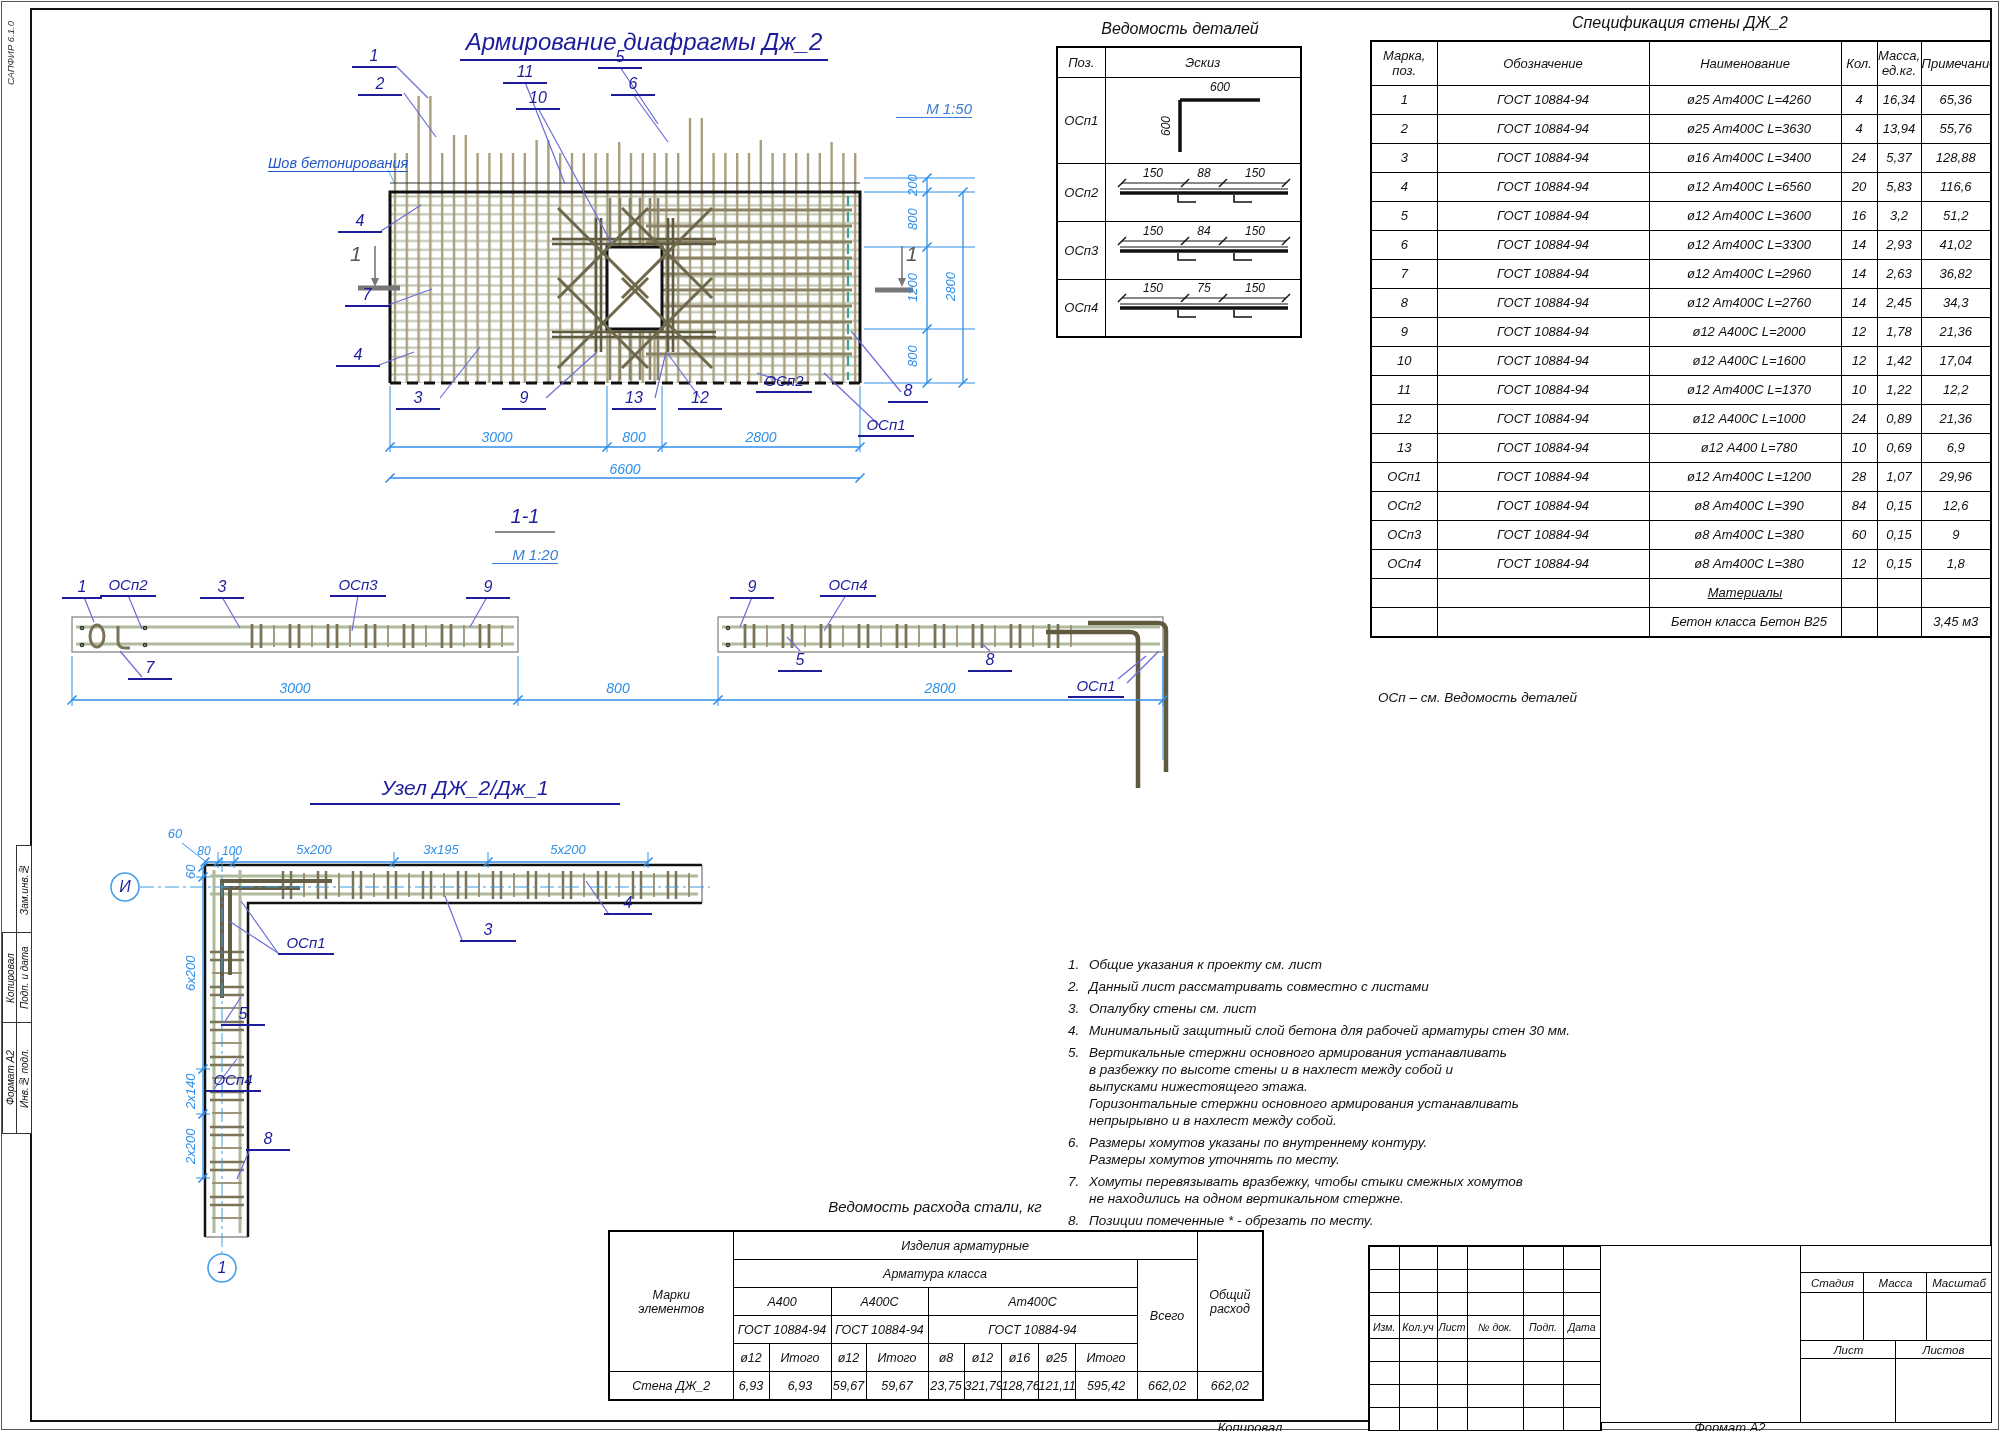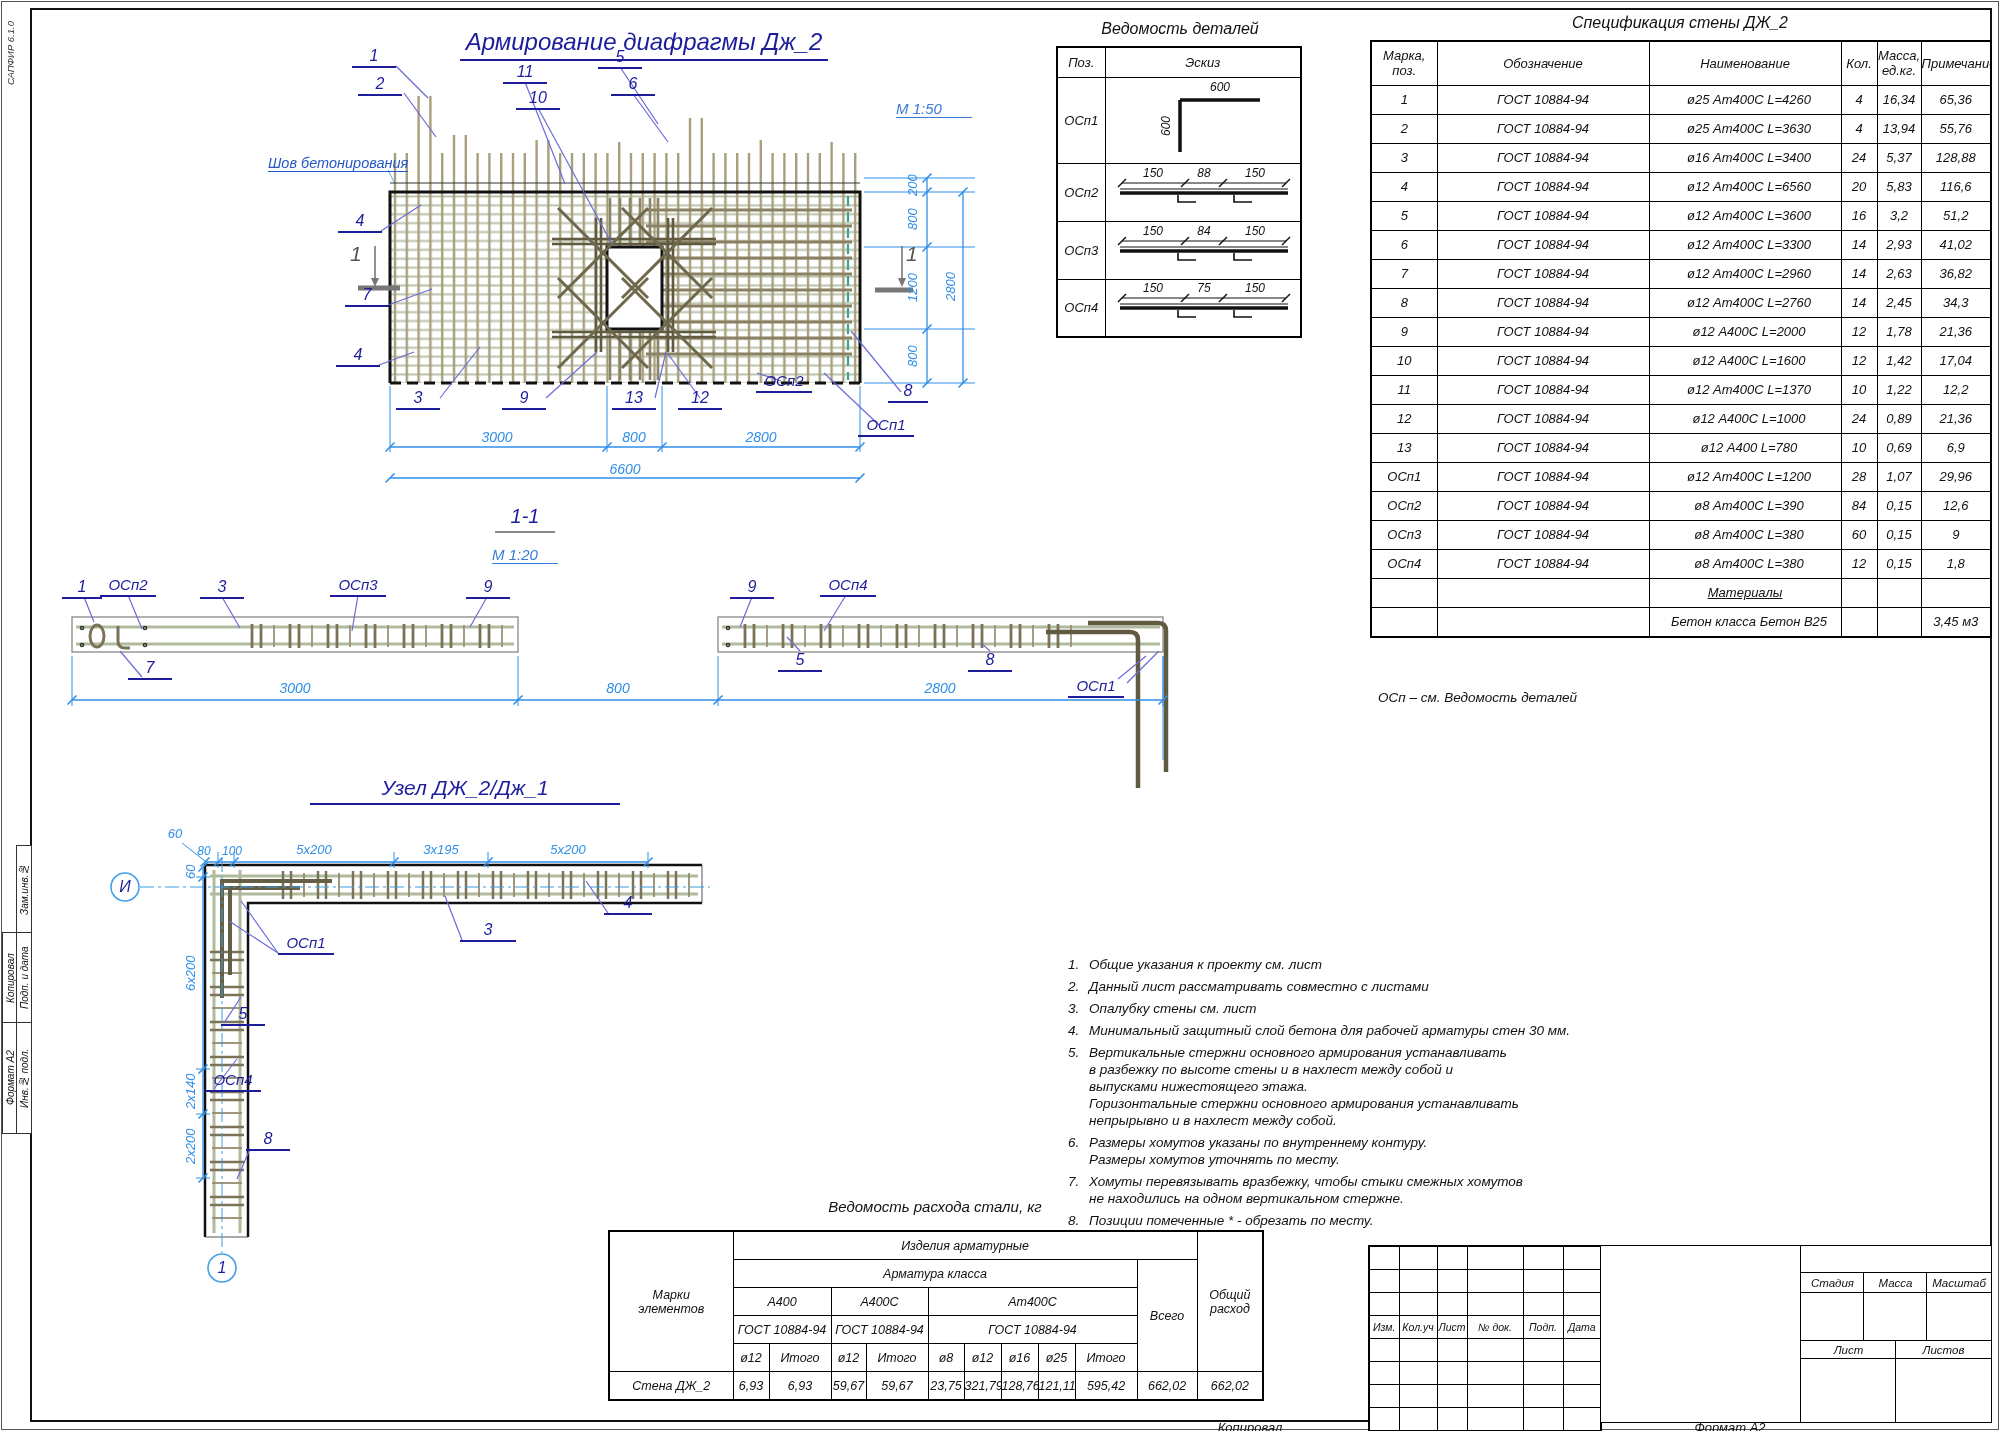--- a/index.html
+++ b/index.html
@@ -8,21 +8,21 @@
   .abs{position:absolute;}
   .frame-outer{position:absolute;left:1px;top:1px;width:1996px;height:1427px;border:1px solid #555;}
   .frame-main{position:absolute;left:30px;top:8px;width:1958px;height:1410px;border:2.5px solid #111;}
   svg.lw{position:absolute;left:0;top:0;z-index:1;pointer-events:none;}
   .co{z-index:3;color:#1d1d9c;font-size:16px;text-align:center;border-bottom:2.2px solid #1d1d9c;height:20px;line-height:19px;}
   .co.small{font-size:15px;}
   .dim{z-index:3;color:#2f8fe8;font-size:14px;text-align:center;white-space:nowrap;}
   .vtext{writing-mode:vertical-rl;transform:rotate(180deg);display:flex;align-items:center;justify-content:center;}
   .vdim{z-index:3;color:#2f8fe8;font-size:13px;}
   .view-title{z-index:3;color:#1d1d9c;text-align:center;border-bottom:2.2px solid #1d1d9c;padding-bottom:3px;}
-  .scale-lbl{z-index:3;color:#3a7bd5;text-align:left;border-bottom:1.6px solid #3a7bd5;font-size:15px;}
+  .scale-lbl{z-index:3;color:#3a7bd5;text-align:right;border-bottom:1.6px solid #3a7bd5;font-size:15px;}
   .seam-lbl{z-index:3;color:#2457c5;font-size:14.5px;border-bottom:1.5px solid #2457c5;}
   .secdig{z-index:3;color:#555;font-size:21px;}
   .bubble{z-index:3;color:#1d1d9c;font-size:16px;text-align:center;}
   .tbl-title{z-index:3;font-size:16px;text-align:center;white-space:nowrap;}
   table.g{border-collapse:collapse;position:absolute;table-layout:fixed;background:#fff;z-index:2;border:2.5px solid #000;}
   table.g td,table.g th{border:1.4px solid #000;padding:0;text-align:center;vertical-align:middle;font-weight:normal;font-style:italic;overflow:hidden;}
   table.spec td{height:28px;font-size:13px;}
   table.spec th{font-size:13px;}
   table.details td{font-size:13px;}
   table.steel td{font-size:12.5px;height:27px;}

